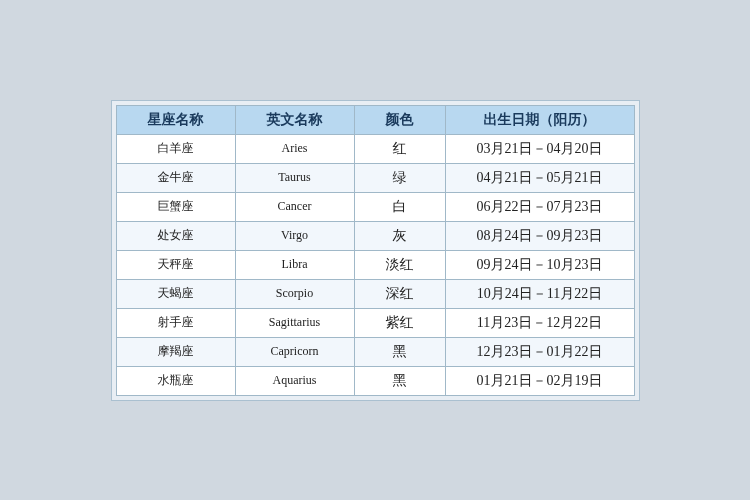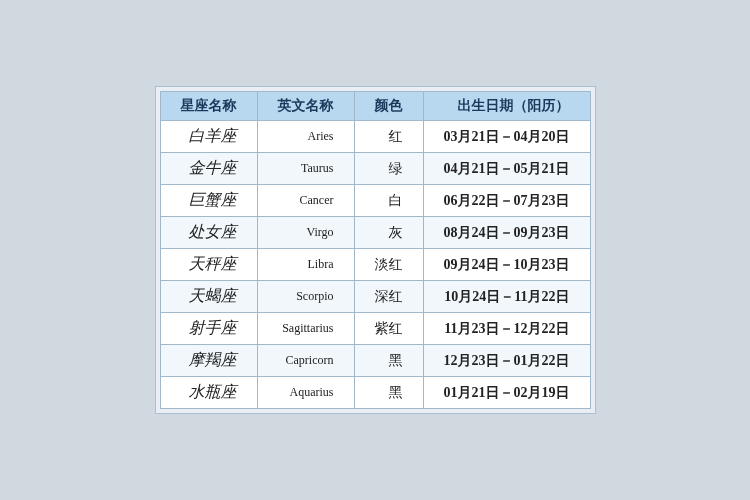--- a/index.html
+++ b/index.html
@@ -17,51 +17,49 @@
       background: #e8eef4;
       border: 1px solid #aac0d0;
       padding: 4px;
     }
     table {
       border-collapse: collapse;
       background: white;
     }
     th, td {
       border: 1px solid #a0b8c8;
-      padding: 5px 20px;
-      text-align: right;
+      padding: 5px 31px;
+      text-align: center;
       white-space: nowrap;
       color: #222;
     }
     thead th {
       background-color: #b8d8f0;
       font-weight: bold;
       color: #1a3a5c;
       font-size: 14px;
     }
     tbody tr:nth-child(odd) {
       background-color: #ffffff;
     }
     tbody tr:nth-child(even) {
       background-color: #f2f7fc;
     }
     td.cn-name {
-      font-size: 16px;
-      font-style: italic;
+      font-size: 12px;
     }
     td.en-name {
       font-size: 12px;
     }
     td.color-col {
       font-size: 14px;
     }
     td.date-col {
       font-size: 14px;
       letter-spacing: 0px;
-      font-weight: bold;
     }
   </style>
 </head>
 <body>
 
 <div class="table-container">
   <table>
     <thead>
       <tr>
         <th>星座名称</th>

